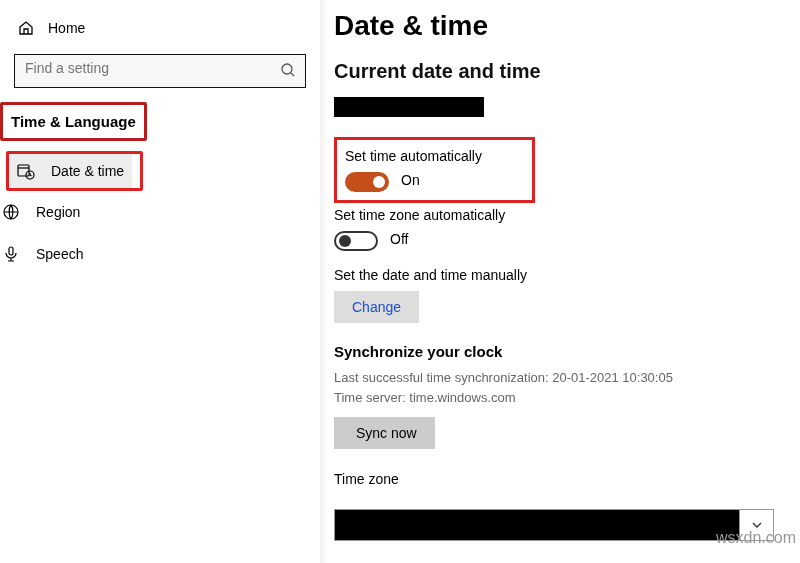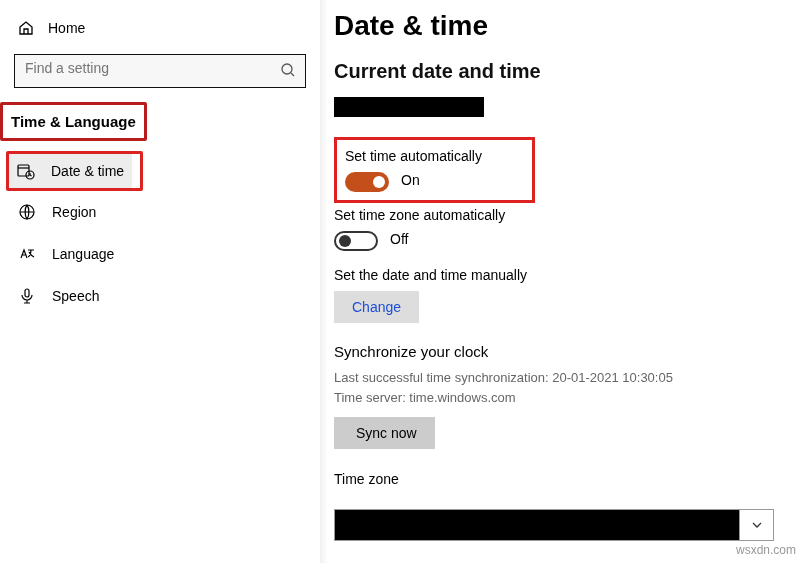--- a/index.html
+++ b/index.html
@@ -8,21 +8,21 @@
   .home-row { display: flex; align-items: center; gap: 14px; padding: 8px 18px; cursor: pointer; }
   .home-row .icon { width: 16px; height: 16px; }
   .home-label { font-size: 14px; color: #000; }
   .search-wrap { margin: 10px 14px 14px 14px; position: relative; }
   .search-input { width: 100%; height: 34px; padding: 0 36px 6px 10px; border: 1px solid #111; background: #f7f7f7; font-size: 14px; color: #555; }
   .search-icon { position: absolute; right: 10px; top: 8px; width: 16px; height: 16px; color: #555; }
   .category-label { padding: 8px 8px; font-size: 15px; font-weight: 600; color: #000; display: inline-block; }
   .highlight-red { border: 3px solid #b91c1c; border-radius: 2px; text-align: right; }
   .cat-wrap { margin: 2px 0 6px 0; }
   .nav-list { margin-top: 10px; }
-  .nav-item { display: flex; align-items: center; gap: 16px; padding: 12px 18px; cursor: pointer; font-size: 14px; color: #000; }
+  .nav-item { display: flex; align-items: center; gap: 16px; padding: 12px 2px; cursor: pointer; font-size: 14px; color: #000; }
   .nav-item.selected { background: rgba(220,220,220,0.5); }
   .nav-icon { width: 18px; height: 18px; flex-shrink: 0; }
   .nav-highlight { border: 3px solid #d22; border-radius: 2px; display: inline-flex; padding-right: 8px; margin-left: 6px; }
   .nav-highlight .nav-item { padding: 8px 8px; }
   .content { flex: 1; padding: 10px 16px 0 14px; overflow: hidden; }
   .page-title { font-size: 28px; font-weight: 600; color: #000; margin-bottom: 18px; }
   .section-h { font-size: 20px; font-weight: 700; color: #111; margin-bottom: 14px; }
   .redact { background: #000; width: 150px; height: 20px; margin-bottom: 20px; }
   .setting-label { font-size: 14px; color: #000; margin-bottom: 8px; }
   .setting-group { margin-bottom: 16px; }
@@ -31,28 +31,28 @@
   .toggle-track { width: 44px; height: 20px; border-radius: 10px; position: relative; }
   .toggle-track.on { background: #c44f1a; }
   .toggle-track.off { background: #fff; border: 2px solid #333; }
   .toggle-thumb { position: absolute; width: 12px; height: 12px; border-radius: 50%; top: 50%; transform: translateY(-50%); }
   .toggle-track.on .toggle-thumb { background: #fff; right: 4px; }
   .toggle-track.off .toggle-thumb { background: #333; left: 3px; }
   .toggle-label { font-size: 14px; }
   .btn { display: inline-block; padding: 8px 18px; background: #ddd; font-size: 14px; color: #1d4ed8; border: none; cursor: pointer; }
   .btn.enabled { background: #ccc; color: #000; padding-left: 22px; }
   .sync-section { margin-top: 20px; }
-  .sync-h { font-size: 15px; font-weight: 400; margin-bottom: 8px; }
+  .sync-h { font-size: 15px; font-weight: 700; margin-bottom: 8px; }
   .sync-info { font-size: 13px; color: #666; line-height: 1.5; margin-bottom: 10px; }
   .tz-section { margin-top: 22px; }
   .tz-label { font-size: 14px; margin-bottom: 22px; }
   .dropdown { display: flex; border: 1px solid #999; width: 440px; height: 32px; }
   .dropdown-val { flex: 1; background: #000; }
   .dropdown-chev { width: 34px; display: flex; align-items: center; justify-content: center; border-left: 1px solid #999; }
-  .watermark { position: absolute; bottom: 6px; right: 4px; font-size: 12px; color: #999; }
+  .watermark { position: absolute; bottom: 16px; right: 4px; font-size: 16px; color: #999; }
   .shadow-edge { position: absolute; left: 320px; top: 0; bottom: 0; width: 8px; background: linear-gradient(to right, rgba(0,0,0,0.06), transparent); pointer-events: none; }
 </style>
 </head>
 <body>
 
 <div class="sidebar">
   <div class="home-row">
     <span class="icon">
       <svg viewBox="0 0 16 16" width="16" height="16" fill="none" stroke="#000" stroke-width="1.3">
           <path d="M2 7l6-5 6 5v7H2z"></path>
@@ -94,29 +94,20 @@
     <div class="nav-item">
       <span class="nav-icon">
         <svg viewBox="0 0 18 18" width="18" height="18" fill="none" stroke="#000" stroke-width="1.2">
             <circle cx="9" cy="9" r="7"></circle>
             <path d="M2 9h14M9 2c2.5 3 2.5 11 0 14M9 2c-2.5 3-2.5 11 0 14"></path>
           </svg>
       </span>
       <span>Region</span>
     </div>
 
-    <div class="nav-item">
-      <span class="nav-icon">
-        <svg viewBox="0 0 18 18" width="18" height="18" fill="none" stroke="#000" stroke-width="1.2">
-            <path d="M3 13l3-8 3 8M4 10h4"></path>
-            <path d="M10 5h6M13 5c0 3-1 6-3 7M11 7c1 2 3 4 5 5"></path>
-          </svg>
-      </span>
-      <span>Language</span>
-    </div>
 
     <div class="nav-item">
       <span class="nav-icon">
         <svg viewBox="0 0 18 18" width="18" height="18" fill="none" stroke="#000" stroke-width="1.2">
             <rect x="7" y="2" width="4" height="8" rx="2"></rect>
             <path d="M4 8a5 5 0 0 0 10 0M9 13v3M6 16h6"></path>
           </svg>
       </span>
       <span>Speech</span>
     </div>

